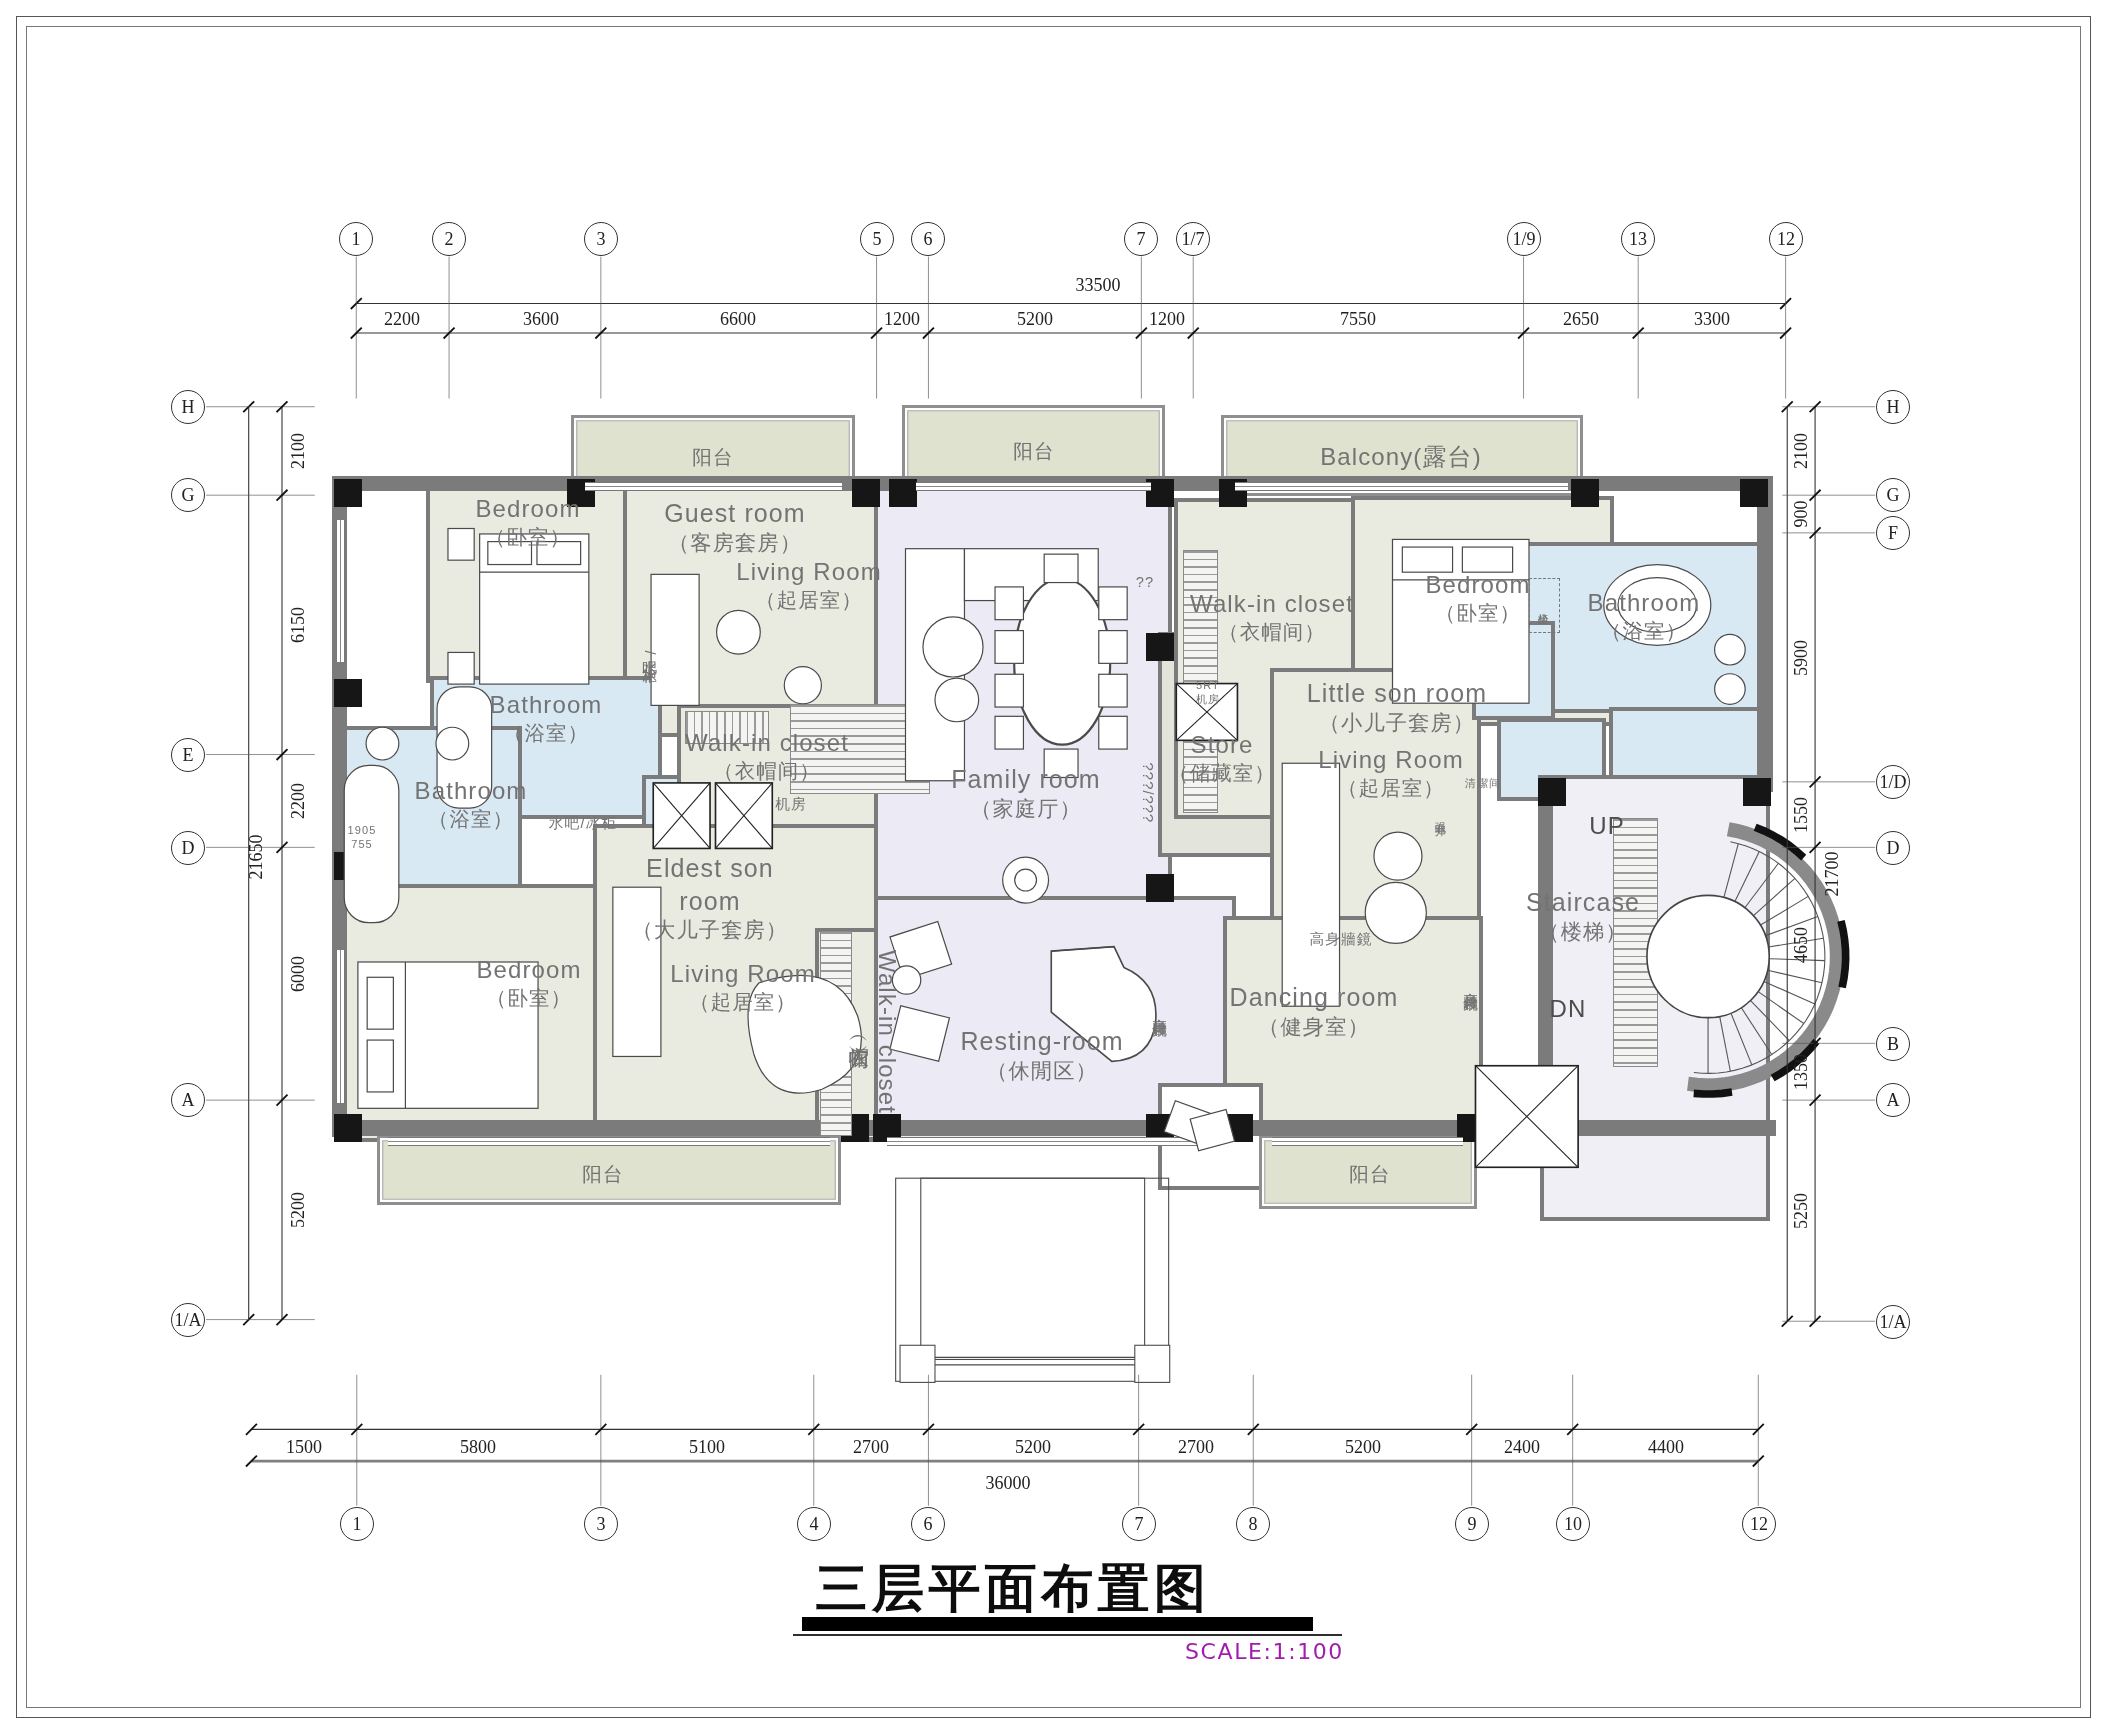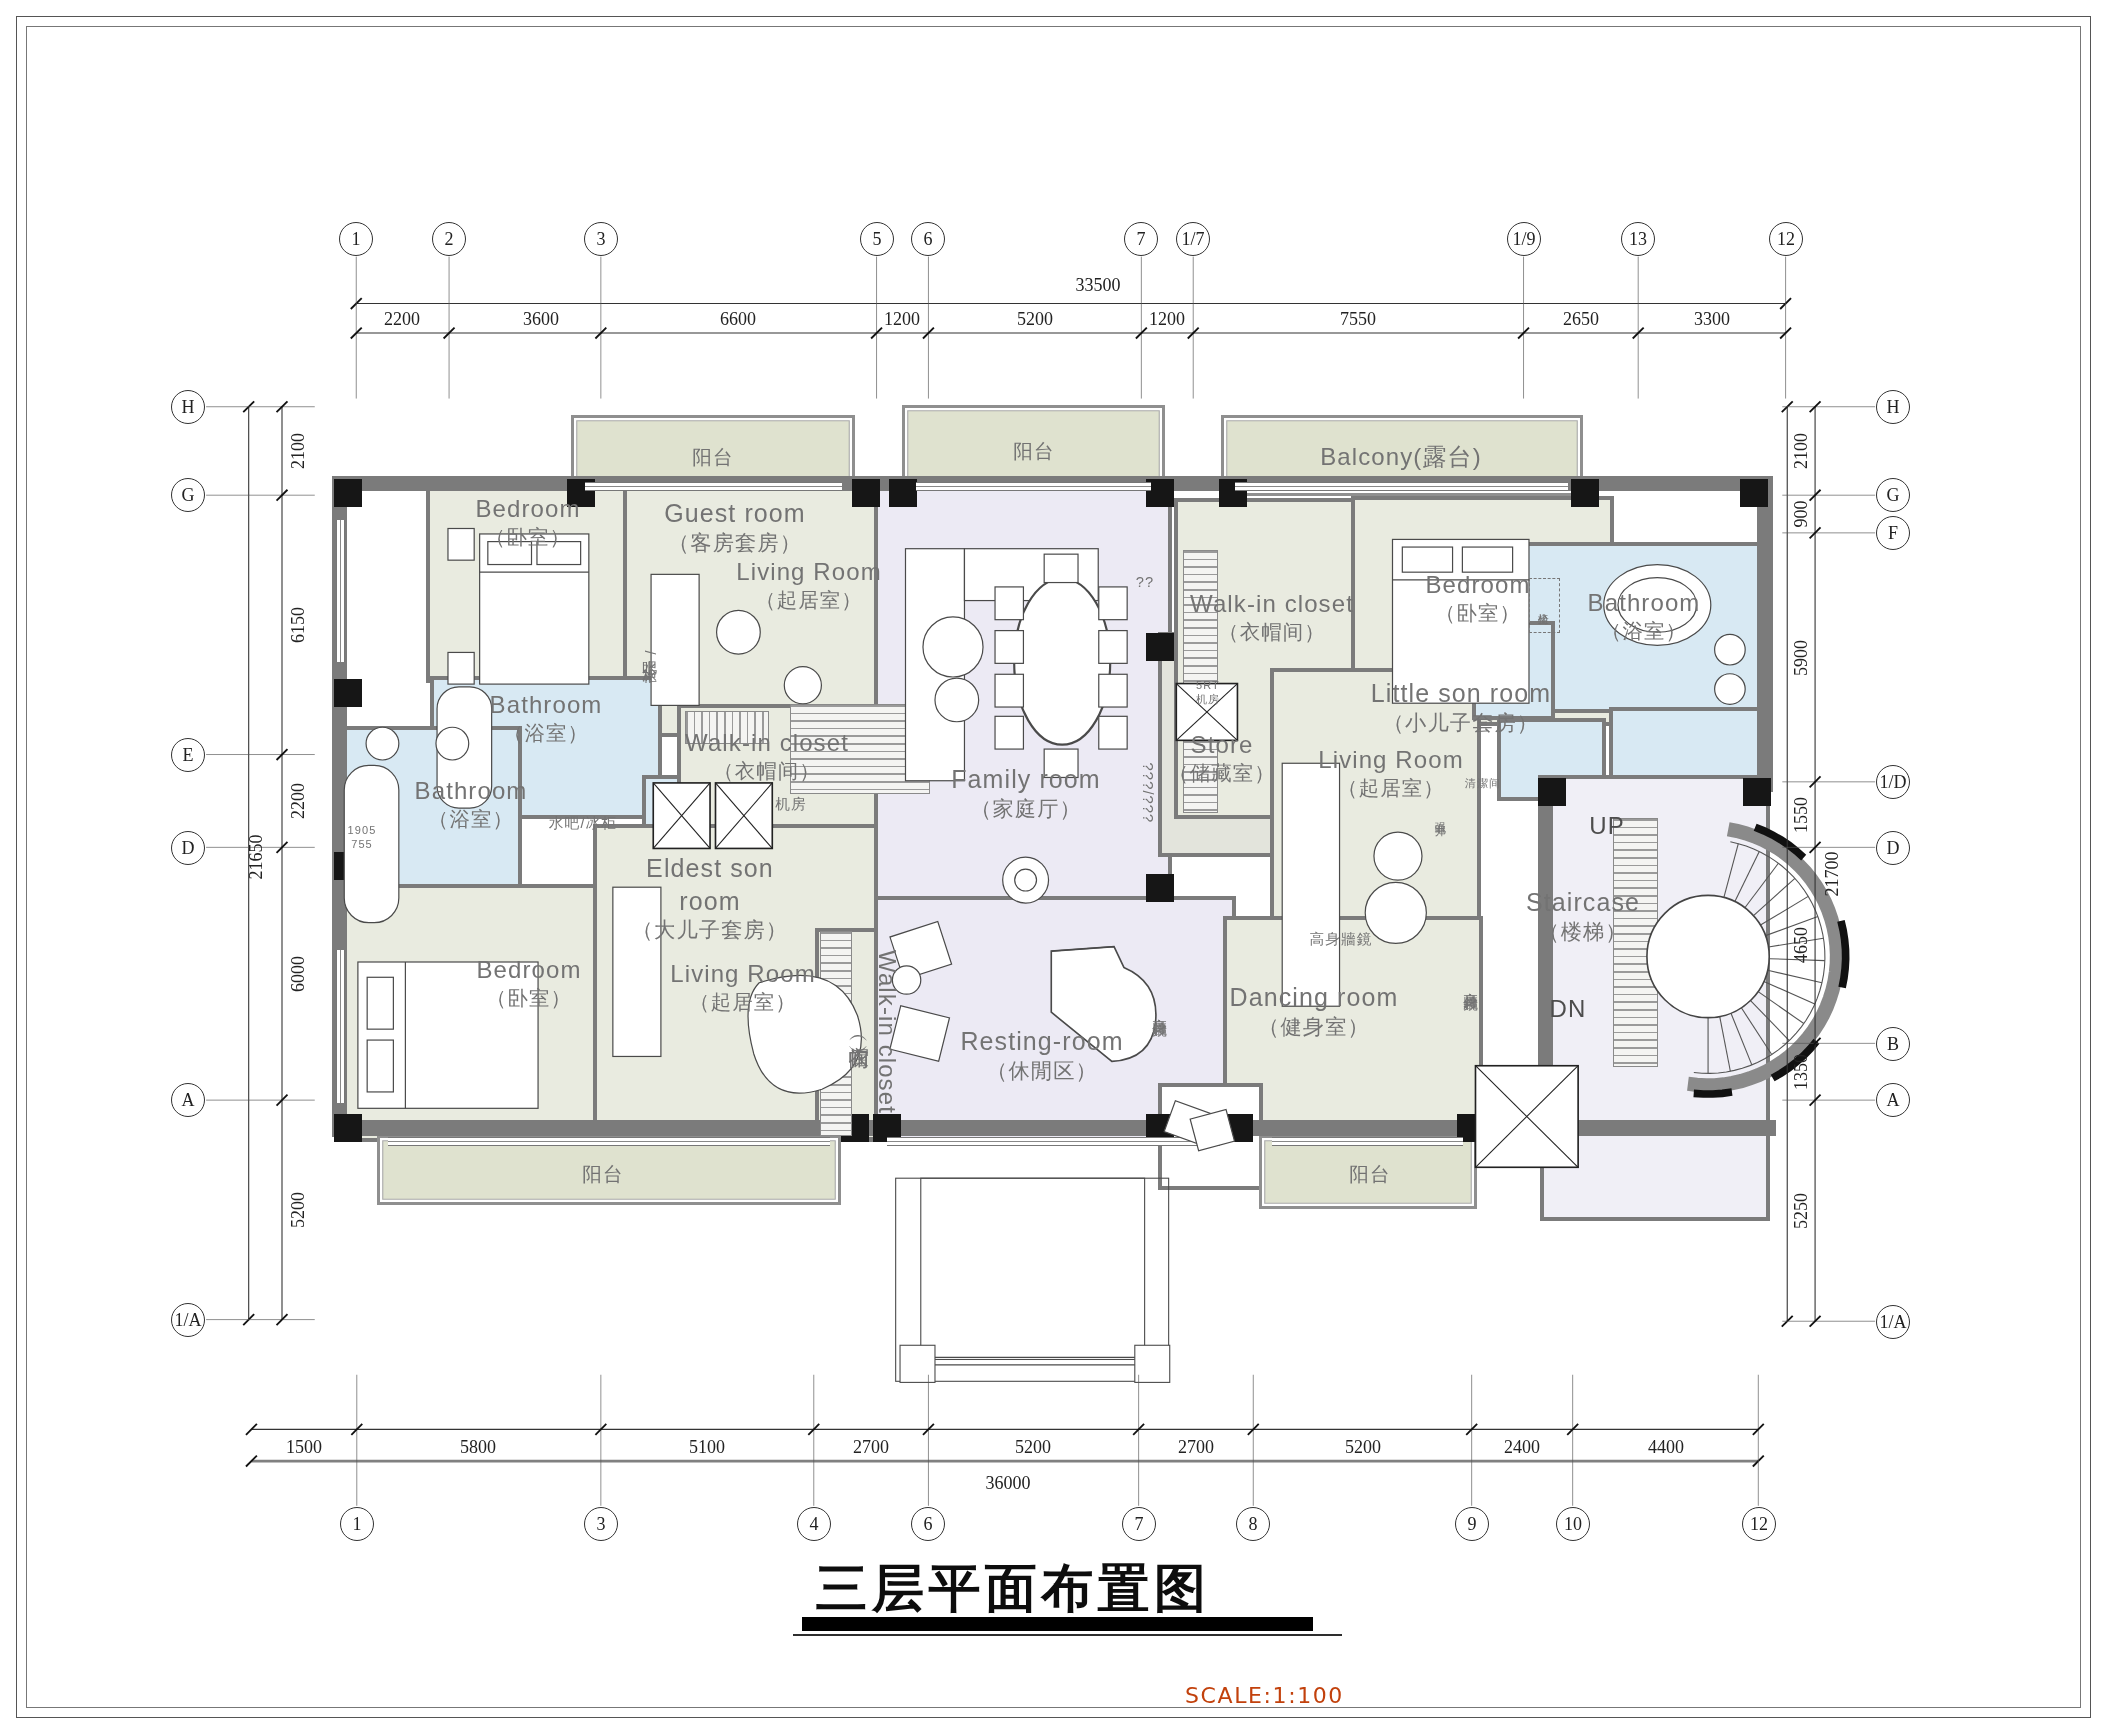--- a/index.html
+++ b/index.html
@@ -22,21 +22,21 @@
   .lg{font-size:25px}.md{font-size:24px}.zh{font-size:19.7px}.sm{font-size:14.7px}.tiny{font-size:11px}
   .dark{color:#4d4d4d}
   .vert{writing-mode:vertical-rl;text-orientation:mixed;}
   .bubble{position:absolute;width:34px;height:34px;border:1.1px solid #333;border-radius:50%;background:#fff;display:flex;align-items:center;justify-content:center;font-family:"Liberation Serif",serif;font-size:18px;color:#222;z-index:6;box-sizing:border-box;}
   .dim{position:absolute;transform:translate(-50%,-50%);font-family:"Liberation Serif",serif;font-size:18px;color:#222;z-index:6;white-space:nowrap;}
   .dimv{position:absolute;transform:translate(-50%,-50%) rotate(-90deg);font-family:"Liberation Serif",serif;font-size:18px;color:#222;z-index:6;white-space:nowrap;}
   #title-block{position:absolute;left:793px;top:1551px;width:552px;z-index:7;}
   #title-text{position:absolute;left:220px;top:38px;transform:translate(-50%,-50%);font-family:"Liberation Serif",serif;font-size:52px;font-weight:bold;color:#0d0d0d;letter-spacing:4.4px;white-space:nowrap;}
   #title-bar{position:absolute;left:8.7px;top:66px;width:511px;height:14px;background:#000;}
   #title-line{position:absolute;left:0;top:83px;width:549px;height:1.6px;background:#2e2e2e;}
-  #scale-text{position:absolute;left:392px;top:88px;font-family:"DejaVu Sans",sans-serif;font-size:22px;color:#c2410c;letter-spacing:1.6px;margin-top:44px;}
+  #scale-text{position:absolute;left:392px;top:88px;font-family:"DejaVu Sans",sans-serif;font-size:22px;color:#a21caf;letter-spacing:1.6px;}
 </style>
 </head>
 <body>
 
 <div id="plan">
   <div class="frame" style="left:16.4px;top:16.4px;width:2073px;height:1700px;"></div>
   <div class="frame inner" style="left:26px;top:26px;width:2053px;height:1680px;"></div>
 
   <svg class="layer" id="furn-layer" viewBox="0 0 3860 3176" width="2108" height="1734">
       <rect x="878" y="978" width="200" height="275" stroke="#4a4a4a" stroke-width="2.2" fill="#fff"></rect>
@@ -414,21 +414,21 @@
       <div>Bedroom</div>
       <div class="zh-line">（卧室）</div>
     </div>
     <div class="anno md" style="left: 1644px; top: 616px;">
       <div>Bathroom</div>
       <div class="zh-line">（浴室）</div>
     </div>
     <div class="anno tiny vert" style="left: 1543px; top: 605px;">
       <div>坐椅</div>
     </div>
-    <div class="anno lg" style="left: 1461px; top: 707px;">
+    <div class="anno lg" style="left: 1397px; top: 707px;">
       <div>Little son room</div>
       <div class="zh-line">（小儿子套房）</div>
     </div>
     <div class="anno md" style="left: 1391px; top: 773px;">
       <div>Living Room</div>
       <div class="zh-line">（起居室）</div>
     </div>
     <div class="anno lg" style="left: 1583px; top: 916px;">
       <div>Staircase</div>
       <div class="zh-line">（楼梯）</div>

